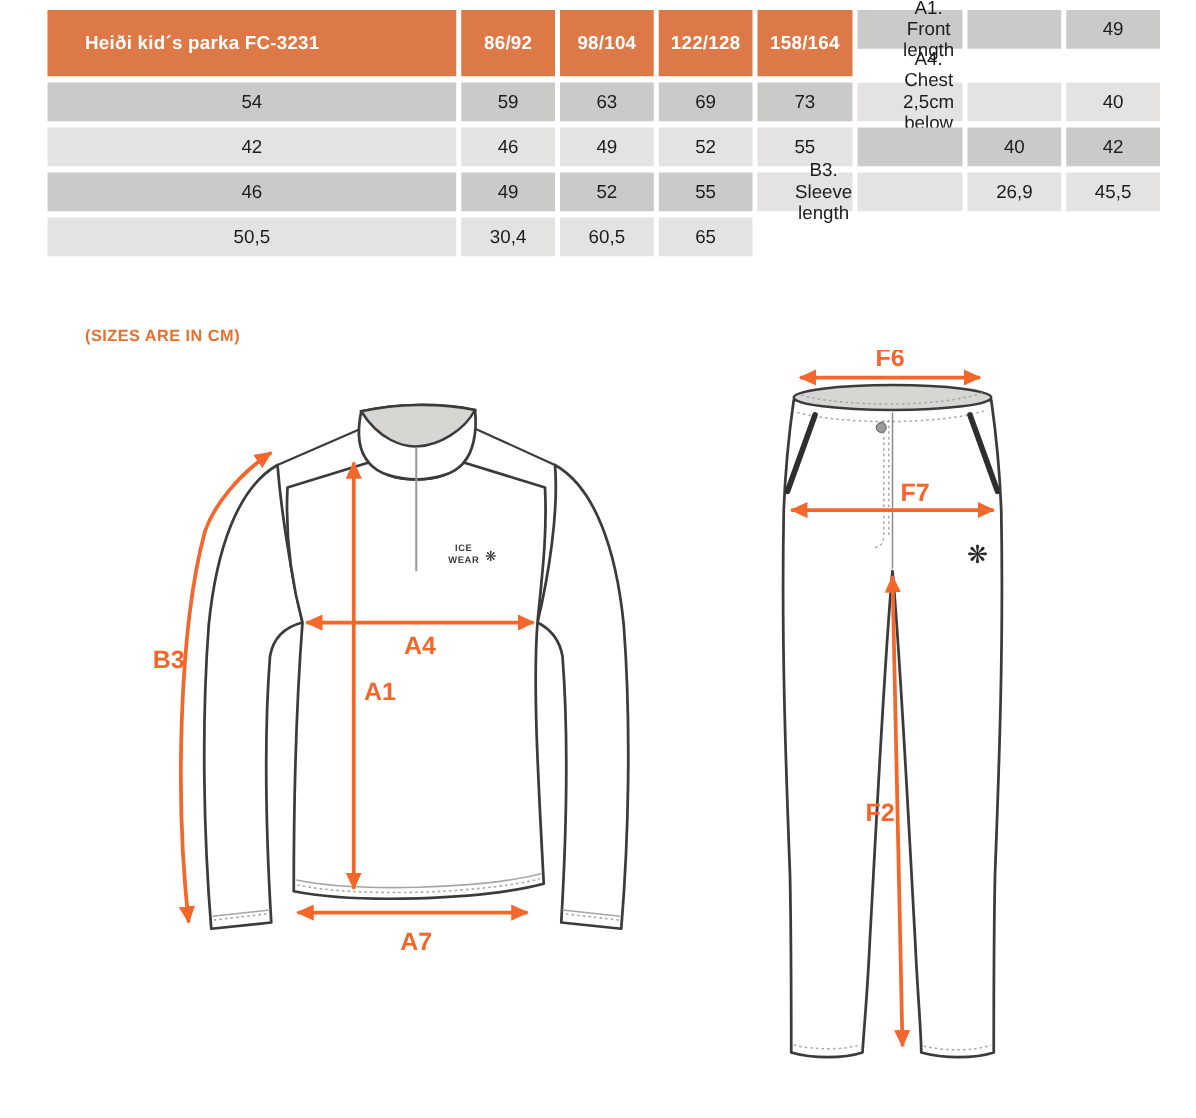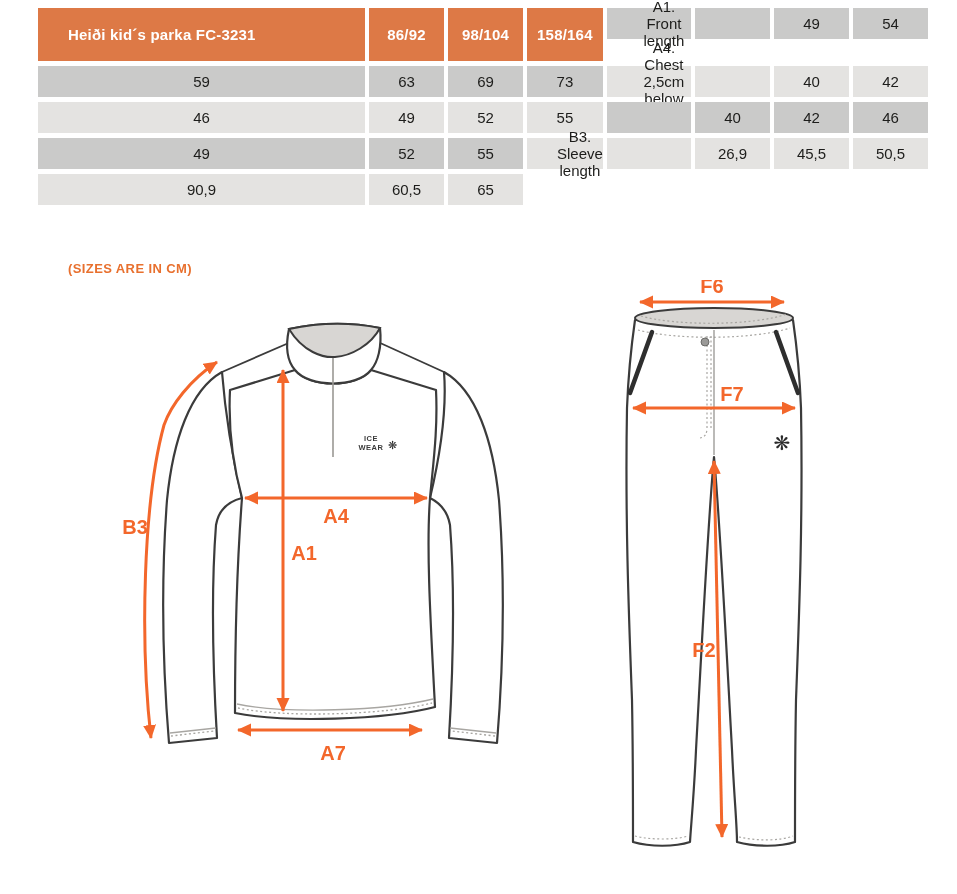--- a/index.html
+++ b/index.html
@@ -47,20 +47,21 @@
   }
   svg text.flake { fill:#2b2b2b; font-family:"DejaVu Sans", sans-serif; }
 </style>
 </head>
 <body>
 
 <div class="size-table">
   <div class="hcell label">Heiði kid´s parka FC-3231</div>
   <div class="hcell">86/92</div>
   <div class="hcell">98/104</div>
+  <div class="hcell">122/128</div>
   <div class="hcell">158/164</div>
 
   <div class="cell label row-dark">A1. Front length</div>
   <div class="cell row-dark"></div>
   <div class="cell row-dark">49</div>
   <div class="cell row-dark">54</div>
   <div class="cell row-dark">59</div>
   <div class="cell row-dark">63</div>
   <div class="cell row-dark">69</div>
   <div class="cell row-dark">73</div>
@@ -80,21 +81,21 @@
   <div class="cell row-dark">46</div>
   <div class="cell row-dark">49</div>
   <div class="cell row-dark">52</div>
   <div class="cell row-dark">55</div>
 
   <div class="cell label row-light">B3. Sleeve length</div>
   <div class="cell row-light"></div>
   <div class="cell row-light">26,9</div>
   <div class="cell row-light">45,5</div>
   <div class="cell row-light">50,5</div>
-  <div class="cell row-light">90,9</div>
+  <div class="cell row-light">30,4</div>
   <div class="cell row-light">60,5</div>
   <div class="cell row-light">65</div>
 </div>
 
 <div class="cm-note">(SIZES ARE IN CM)</div>
 
 <svg class="jacket-svg" viewBox="0 0 440 500" xmlns="http://www.w3.org/2000/svg">
   <defs>
     <marker id="arrJ" markerUnits="userSpaceOnUse" markerWidth="16" markerHeight="14" refX="13" refY="6.5" orient="auto-start-reverse">
       <path d="M0,0 L14,6.5 L0,13 Z" fill="#F3672B"></path>

